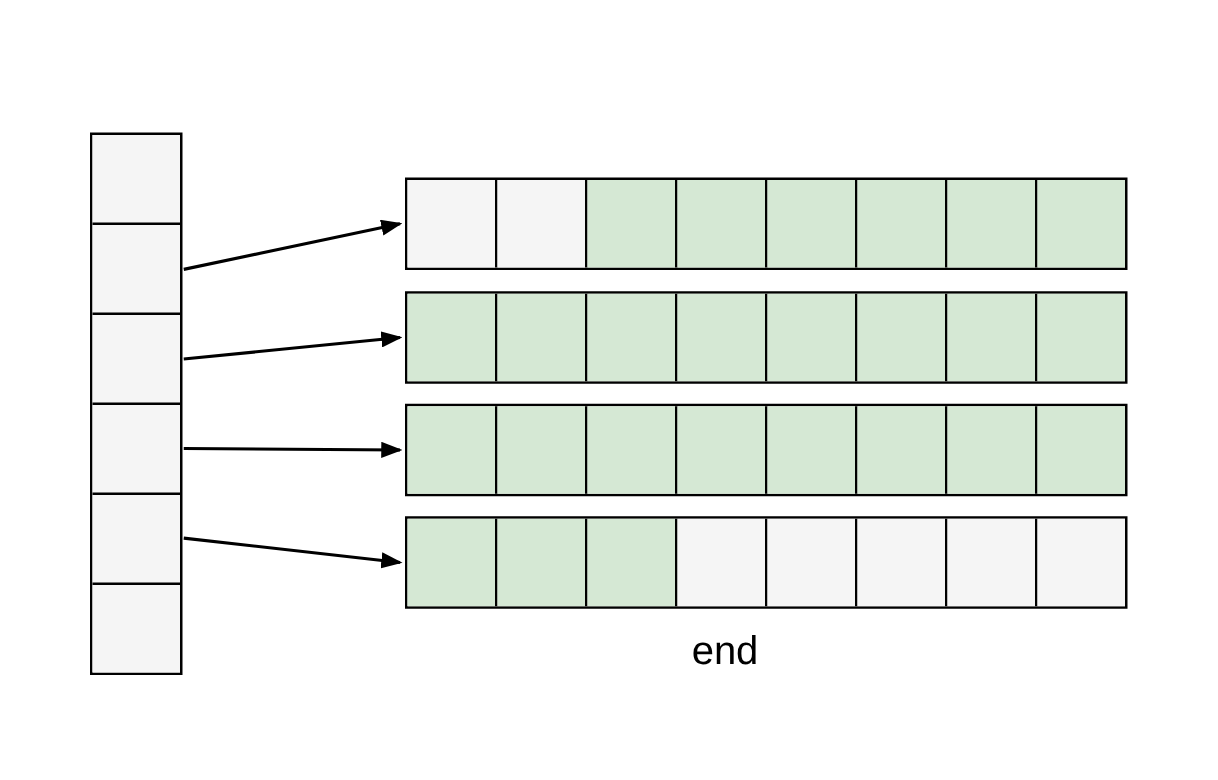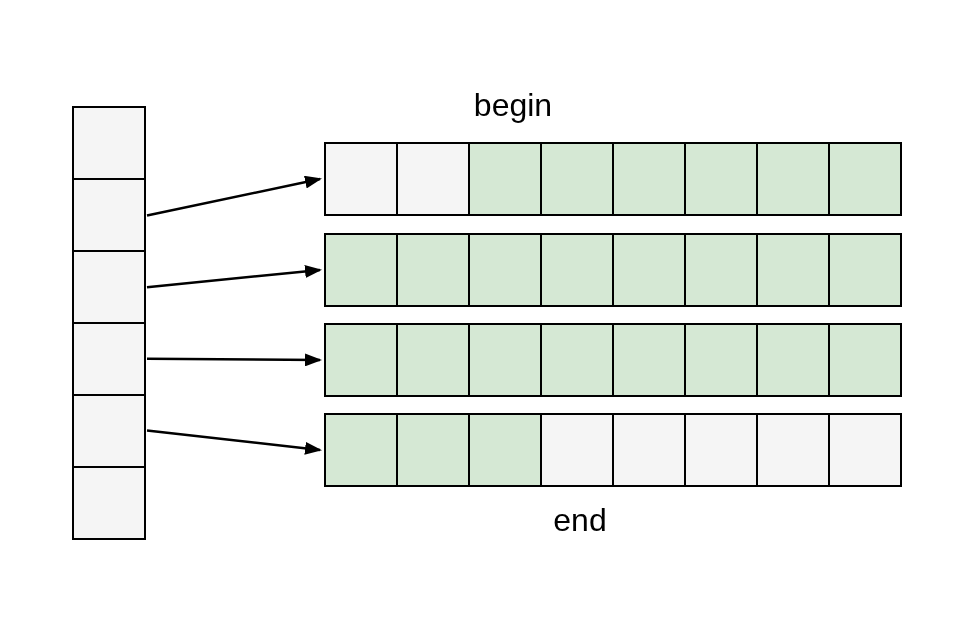--- a/index.html
+++ b/index.html
@@ -65,21 +65,20 @@
     width: 974px;
     height: 624px;
     pointer-events: none;
   }
 </style>
 </head>
 <body>
 
 <div class="canvas">
 
-  <div class="diagram-label label-begin">begin</div>
 
   <div class="diagram-label label-end">end</div>
 
   <div id="map-column" class="map-column">
       <div class="map-cell" style="background: rgb(245, 245, 245);"></div>
       <div class="map-cell" style="background: rgb(245, 245, 245);"></div>
       <div class="map-cell" style="background: rgb(245, 245, 245);"></div>
       <div class="map-cell" style="background: rgb(245, 245, 245);"></div>
       <div class="map-cell" style="background: rgb(245, 245, 245);"></div>
       <div class="map-cell" style="background: rgb(245, 245, 245);"></div>

